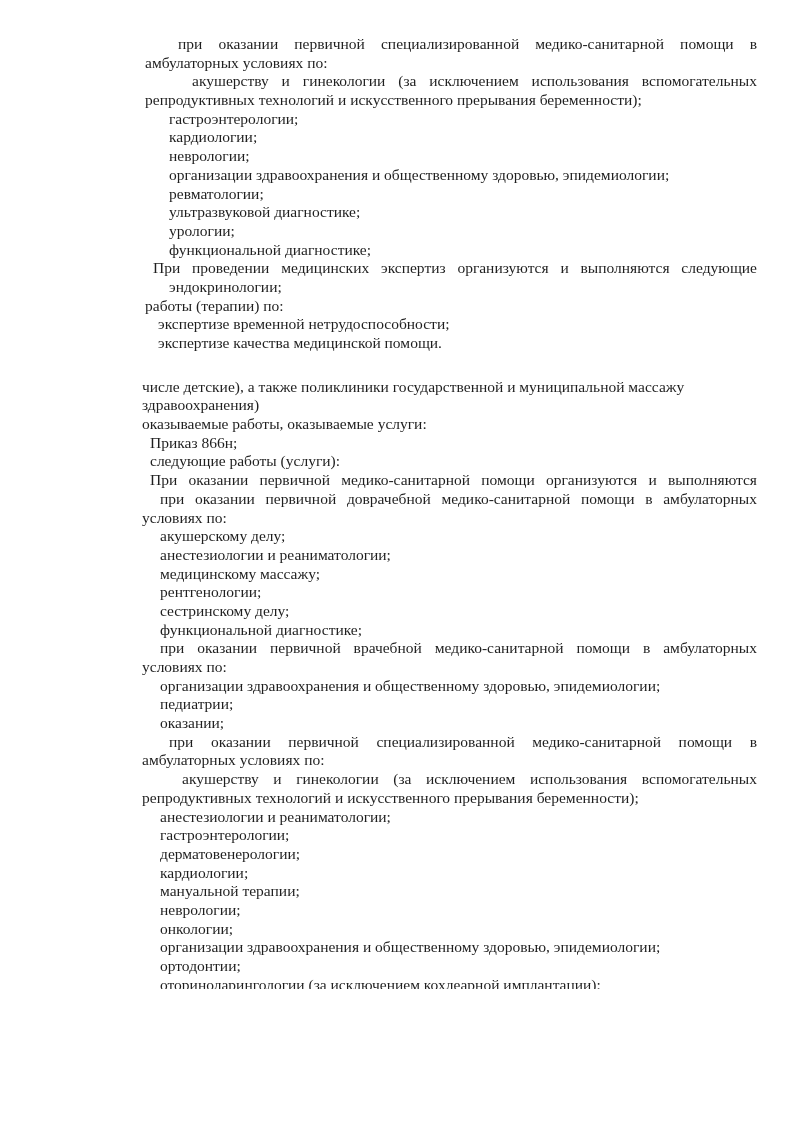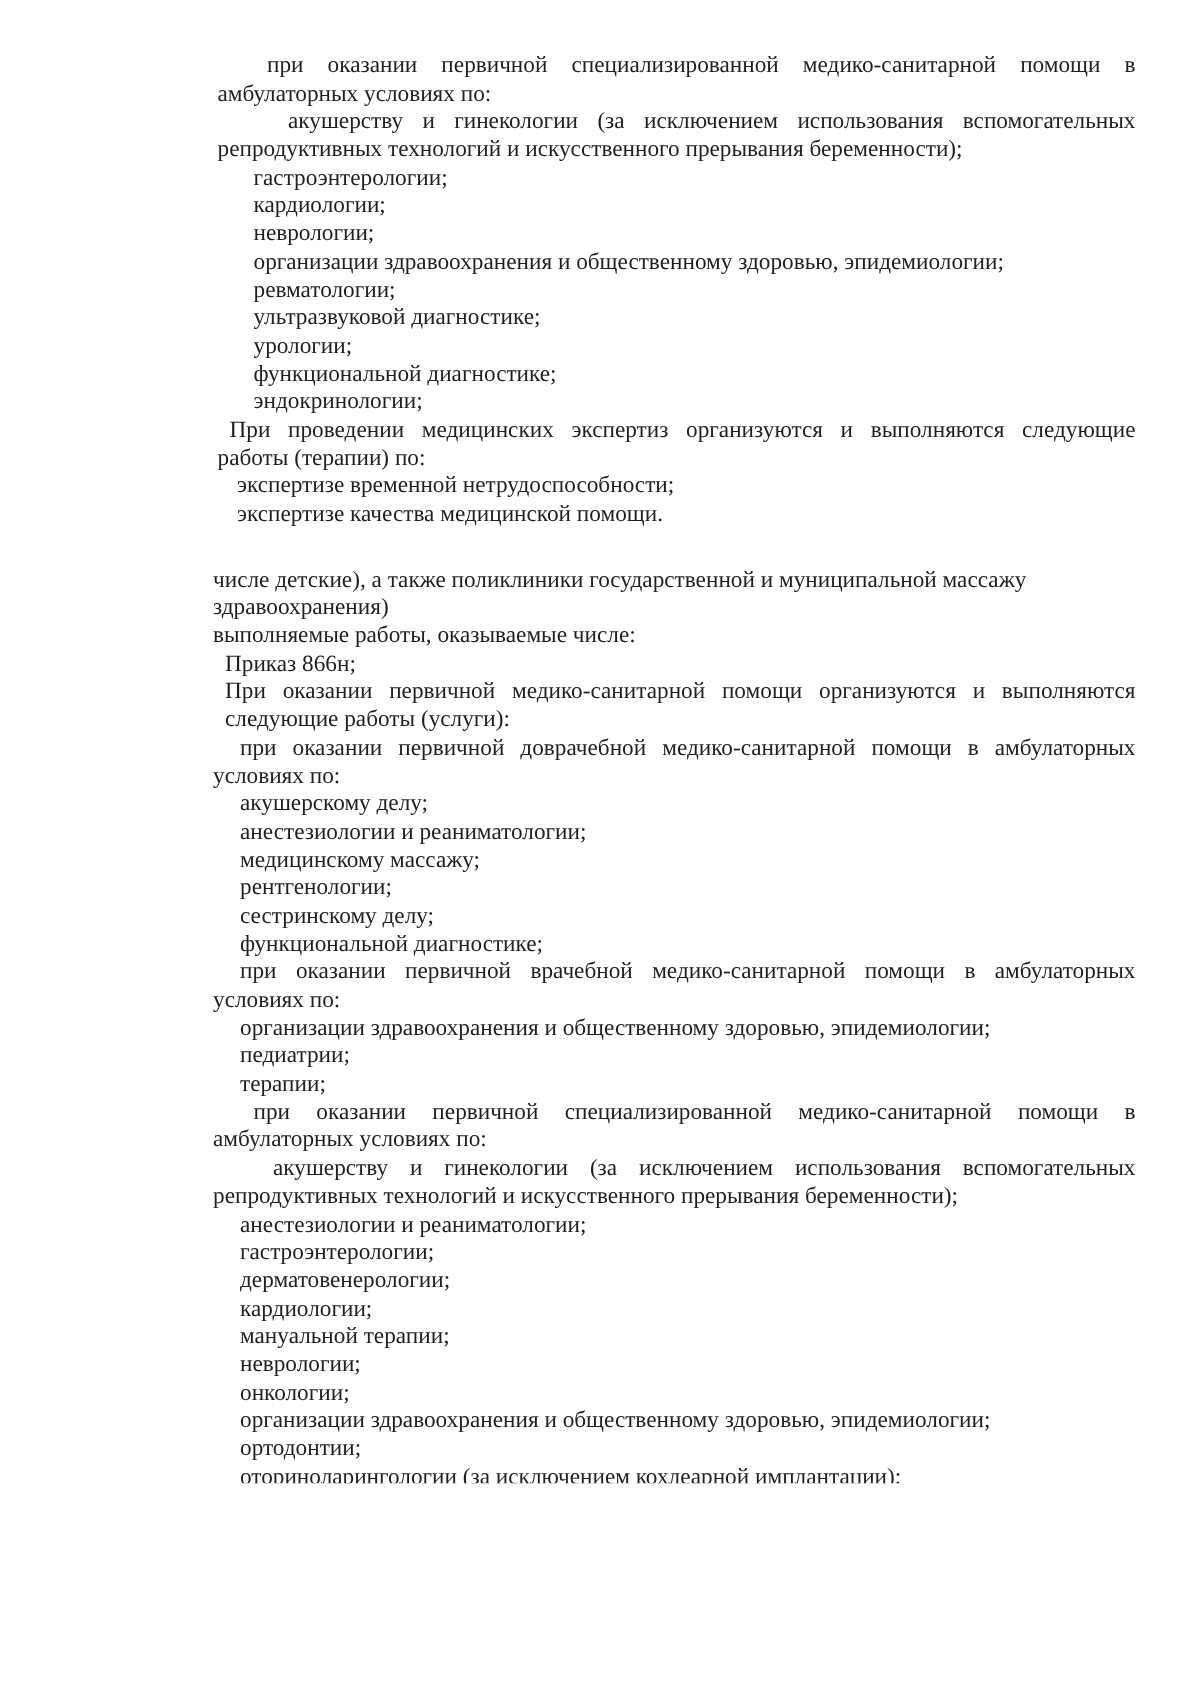--- a/index.html
+++ b/index.html
@@ -44,49 +44,49 @@
       <div class="line j" style="padding-left: 50px;">акушерству и гинекологии (за исключением использования вспомогательных</div>
       <div class="line" style="padding-left: 3px;">репродуктивных технологий и искусственного прерывания беременности);</div>
       <div class="line" style="padding-left: 27px;">гастроэнтерологии;</div>
       <div class="line" style="padding-left: 27px;">кардиологии;</div>
       <div class="line" style="padding-left: 27px;">неврологии;</div>
       <div class="line" style="padding-left: 27px;">организации здравоохранения и общественному здоровью, эпидемиологии;</div>
       <div class="line" style="padding-left: 27px;">ревматологии;</div>
       <div class="line" style="padding-left: 27px;">ультразвуковой диагностике;</div>
       <div class="line" style="padding-left: 27px;">урологии;</div>
       <div class="line" style="padding-left: 27px;">функциональной диагностике;</div>
+      <div class="line j" style="padding-left: 11px;">При проведении медицинских экспертиз организуются и выполняются следующие</div>
       <div class="line" style="padding-left: 27px;">эндокринологии;</div>
-      <div class="line j" style="padding-left: 11px;">При проведении медицинских экспертиз организуются и выполняются следующие</div>
       <div class="line" style="padding-left: 3px;">работы (терапии) по:</div>
       <div class="line" style="padding-left: 16px;">экспертизе временной нетрудоспособности;</div>
       <div class="line" style="padding-left: 16px;">экспертизе качества медицинской помощи.</div>
     </div>
 
   <div class="section-gap"></div>
 
   <div>
       <div class="line" style="padding-left: 0px;">числе детские), а также поликлиники государственной и муниципальной массажу</div>
       <div class="line" style="padding-left: 0px;">здравоохранения)</div>
-      <div class="line" style="padding-left: 0px;">выполняемые работы, оказываемые числе:</div>
+      <div class="line" style="padding-left: 0px;">оказываемые работы, оказываемые услуги:</div>
       <div class="line" style="padding-left: 8px;">Приказ 866н;</div>
+      <div class="line" style="padding-left: 8px;">следующие работы (услуги):</div>
       <div class="line j" style="padding-left: 8px;">При оказании первичной медико-санитарной помощи организуются и выполняются</div>
-      <div class="line" style="padding-left: 8px;">следующие работы (услуги):</div>
       <div class="line j" style="padding-left: 18px;">при оказании первичной доврачебной медико-санитарной помощи в амбулаторных</div>
       <div class="line" style="padding-left: 0px;">условиях по:</div>
       <div class="line" style="padding-left: 18px;">акушерскому делу;</div>
       <div class="line" style="padding-left: 18px;">анестезиологии и реаниматологии;</div>
       <div class="line" style="padding-left: 18px;">медицинскому массажу;</div>
       <div class="line" style="padding-left: 18px;">рентгенологии;</div>
       <div class="line" style="padding-left: 18px;">сестринскому делу;</div>
       <div class="line" style="padding-left: 18px;">функциональной диагностике;</div>
       <div class="line j" style="padding-left: 18px;">при оказании первичной врачебной медико-санитарной помощи в амбулаторных</div>
       <div class="line" style="padding-left: 0px;">условиях по:</div>
       <div class="line" style="padding-left: 18px;">организации здравоохранения и общественному здоровью, эпидемиологии;</div>
       <div class="line" style="padding-left: 18px;">педиатрии;</div>
-      <div class="line" style="padding-left: 18px;">терапии;</div>
+      <div class="line" style="padding-left: 18px;">оказании;</div>
       <div class="line j" style="padding-left: 27px;">при оказании первичной специализированной медико-санитарной помощи в</div>
       <div class="line" style="padding-left: 0px;">амбулаторных условиях по:</div>
       <div class="line j" style="padding-left: 40px;">акушерству и гинекологии (за исключением использования вспомогательных</div>
       <div class="line" style="padding-left: 0px;">репродуктивных технологий и искусственного прерывания беременности);</div>
       <div class="line" style="padding-left: 18px;">анестезиологии и реаниматологии;</div>
       <div class="line" style="padding-left: 18px;">гастроэнтерологии;</div>
       <div class="line" style="padding-left: 18px;">дерматовенерологии;</div>
       <div class="line" style="padding-left: 18px;">кардиологии;</div>
       <div class="line" style="padding-left: 18px;">мануальной терапии;</div>
       <div class="line" style="padding-left: 18px;">неврологии;</div>

